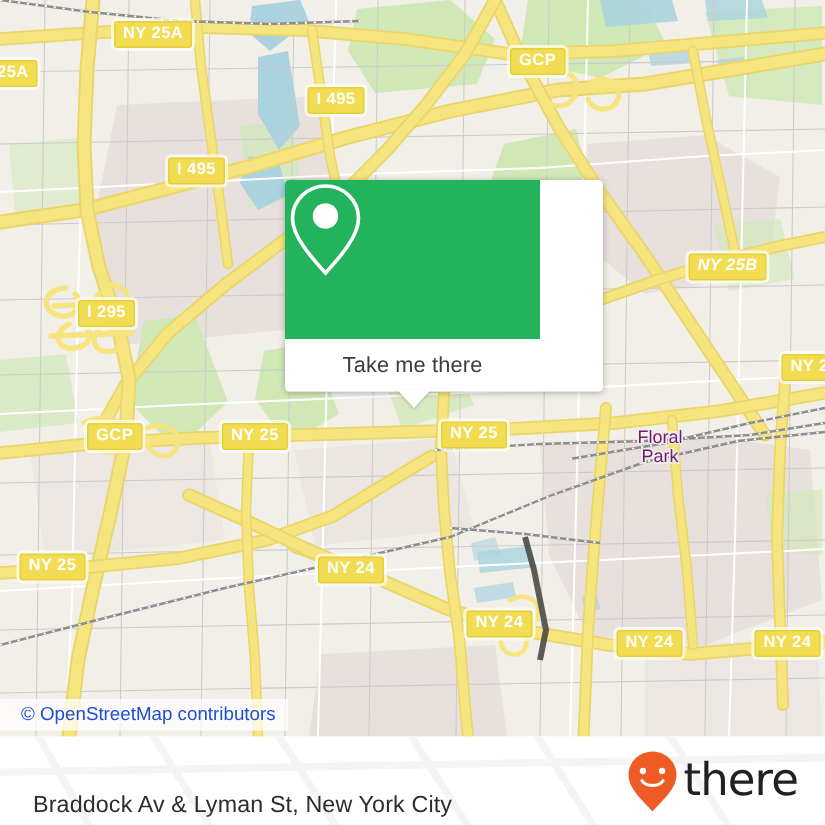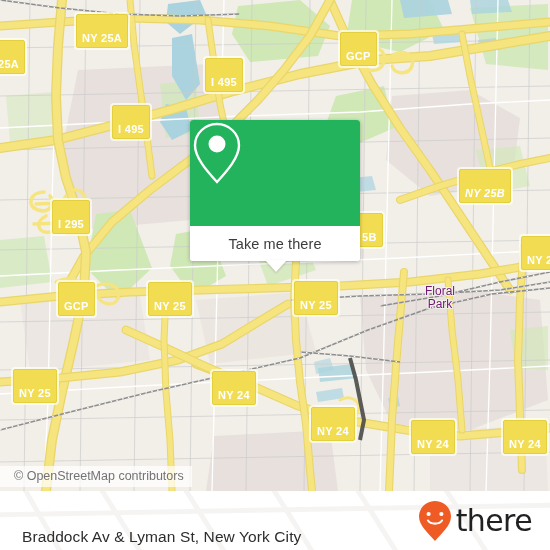--- a/index.html
+++ b/index.html
@@ -18,21 +18,21 @@
   
   .shield{
     position:absolute;
     background:#f2dd52;
     border:1px solid #e4cf3e;
     border-radius:2px;
     color:#ffffff;
     font-weight:bold;
     font-size:11px;
     line-height:13px;
-    padding:17px 5px 2px 5px;
+    padding:1px 5px 2px 5px;
     white-space:nowrap;
     letter-spacing:.3px;
     box-shadow:0 0 0 2px rgba(255,255,240,.75);
     font-family:"Liberation Sans", sans-serif;
   }
 
   .placelabel{
     position:absolute;
     color:#701a75;
     font-size:12px;
@@ -47,20 +47,21 @@
 
   
   .popup{
     position:absolute;
     left:190px;top:120px;
     width:170px;height:141px;
     border-radius:3px;
     overflow:hidden;
     box-shadow:0 1px 4px rgba(0,0,0,.28);
     background:#ffffff;
+    padding-left:42px;
   }
   .popup-top{
     position:absolute;left:0;top:0;width:170px;height:106px;
     background:#22b35c;
     display:flex;align-items:center;justify-content:center;
   }
   .popup-bottom{
     position:absolute;left:0;top:106px;width:170px;height:35px;
     background:#ffffff;
     display:flex;align-items:center;justify-content:center;
@@ -76,21 +77,21 @@
     border-right:11px solid transparent;
     border-top:12px solid #ffffff;
     filter:drop-shadow(0 1px 1px rgba(0,0,0,.18));
   }
 
   
   .osm{
     position:absolute;left:0;top:466px;
     background:rgba(255,255,255,.72);
     padding:3px 8px 4px 14px;
-    font-size:12.5px;color:#737373;
+    font-size:12.5px;color:#1d4ed8;
     font-family:"Liberation Sans", sans-serif;
     white-space:nowrap;
   }
 
   
   .footer{
     position:absolute;left:0;top:491px;width:550px;height:59px;
     background:#ffffff;
     overflow:hidden;
   }

